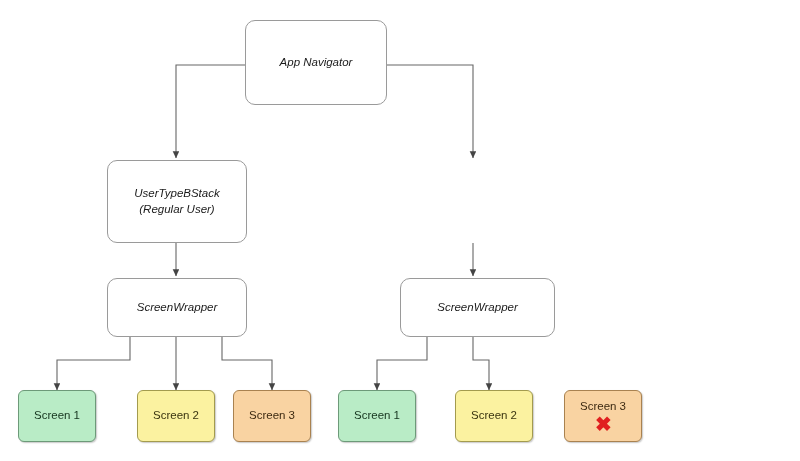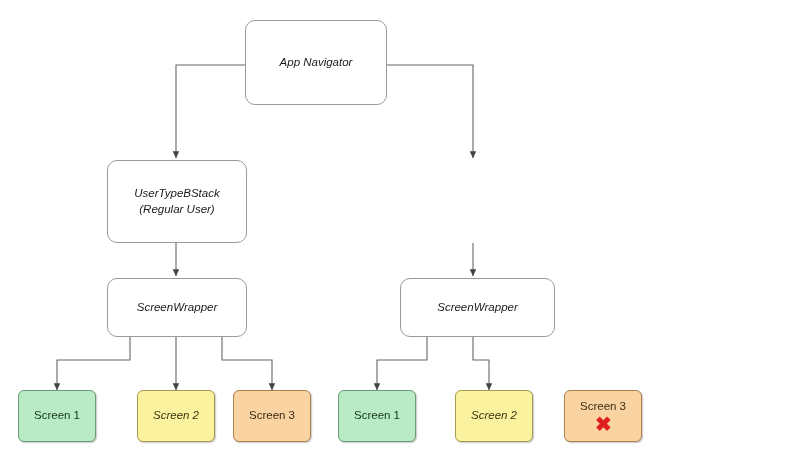--- a/index.html
+++ b/index.html
@@ -22,21 +22,21 @@
 
   .node-plain{border-radius:10px;font-style:italic;}
 
   .screen{
     border-radius:6px;border:1px solid #8a8a6a;
     font-size:11.5px;
     box-shadow:1px 1px 1.5px rgba(0,0,0,0.22);
     flex-direction:column;gap:1px;
   }
   .screen.green{background:#b9ecc6;border-color:#6d9a79;color:#16351f;text-align:right;}
-  .screen.yellow{background:#fbf2a0;border-color:#a39b4e;color:#3a3510;font-style:italic;}
+  .screen.yellow{background:#fbf2a0;border-color:#a39b4e;color:#3a3510;}
   .screen.orange{background:#f9d3a2;border-color:#a98250;color:#3d2a12;}
 
   .xmark{
     color:#e02020;font-size:20px;font-weight:bold;line-height:0.85;
     margin-top:1px;letter-spacing:-1px;
   }
 
   .annotation{
     position:absolute;color:#ef3a3a;font-size:11.5px;line-height:1.35;
     text-align:center;white-space:pre-line;

